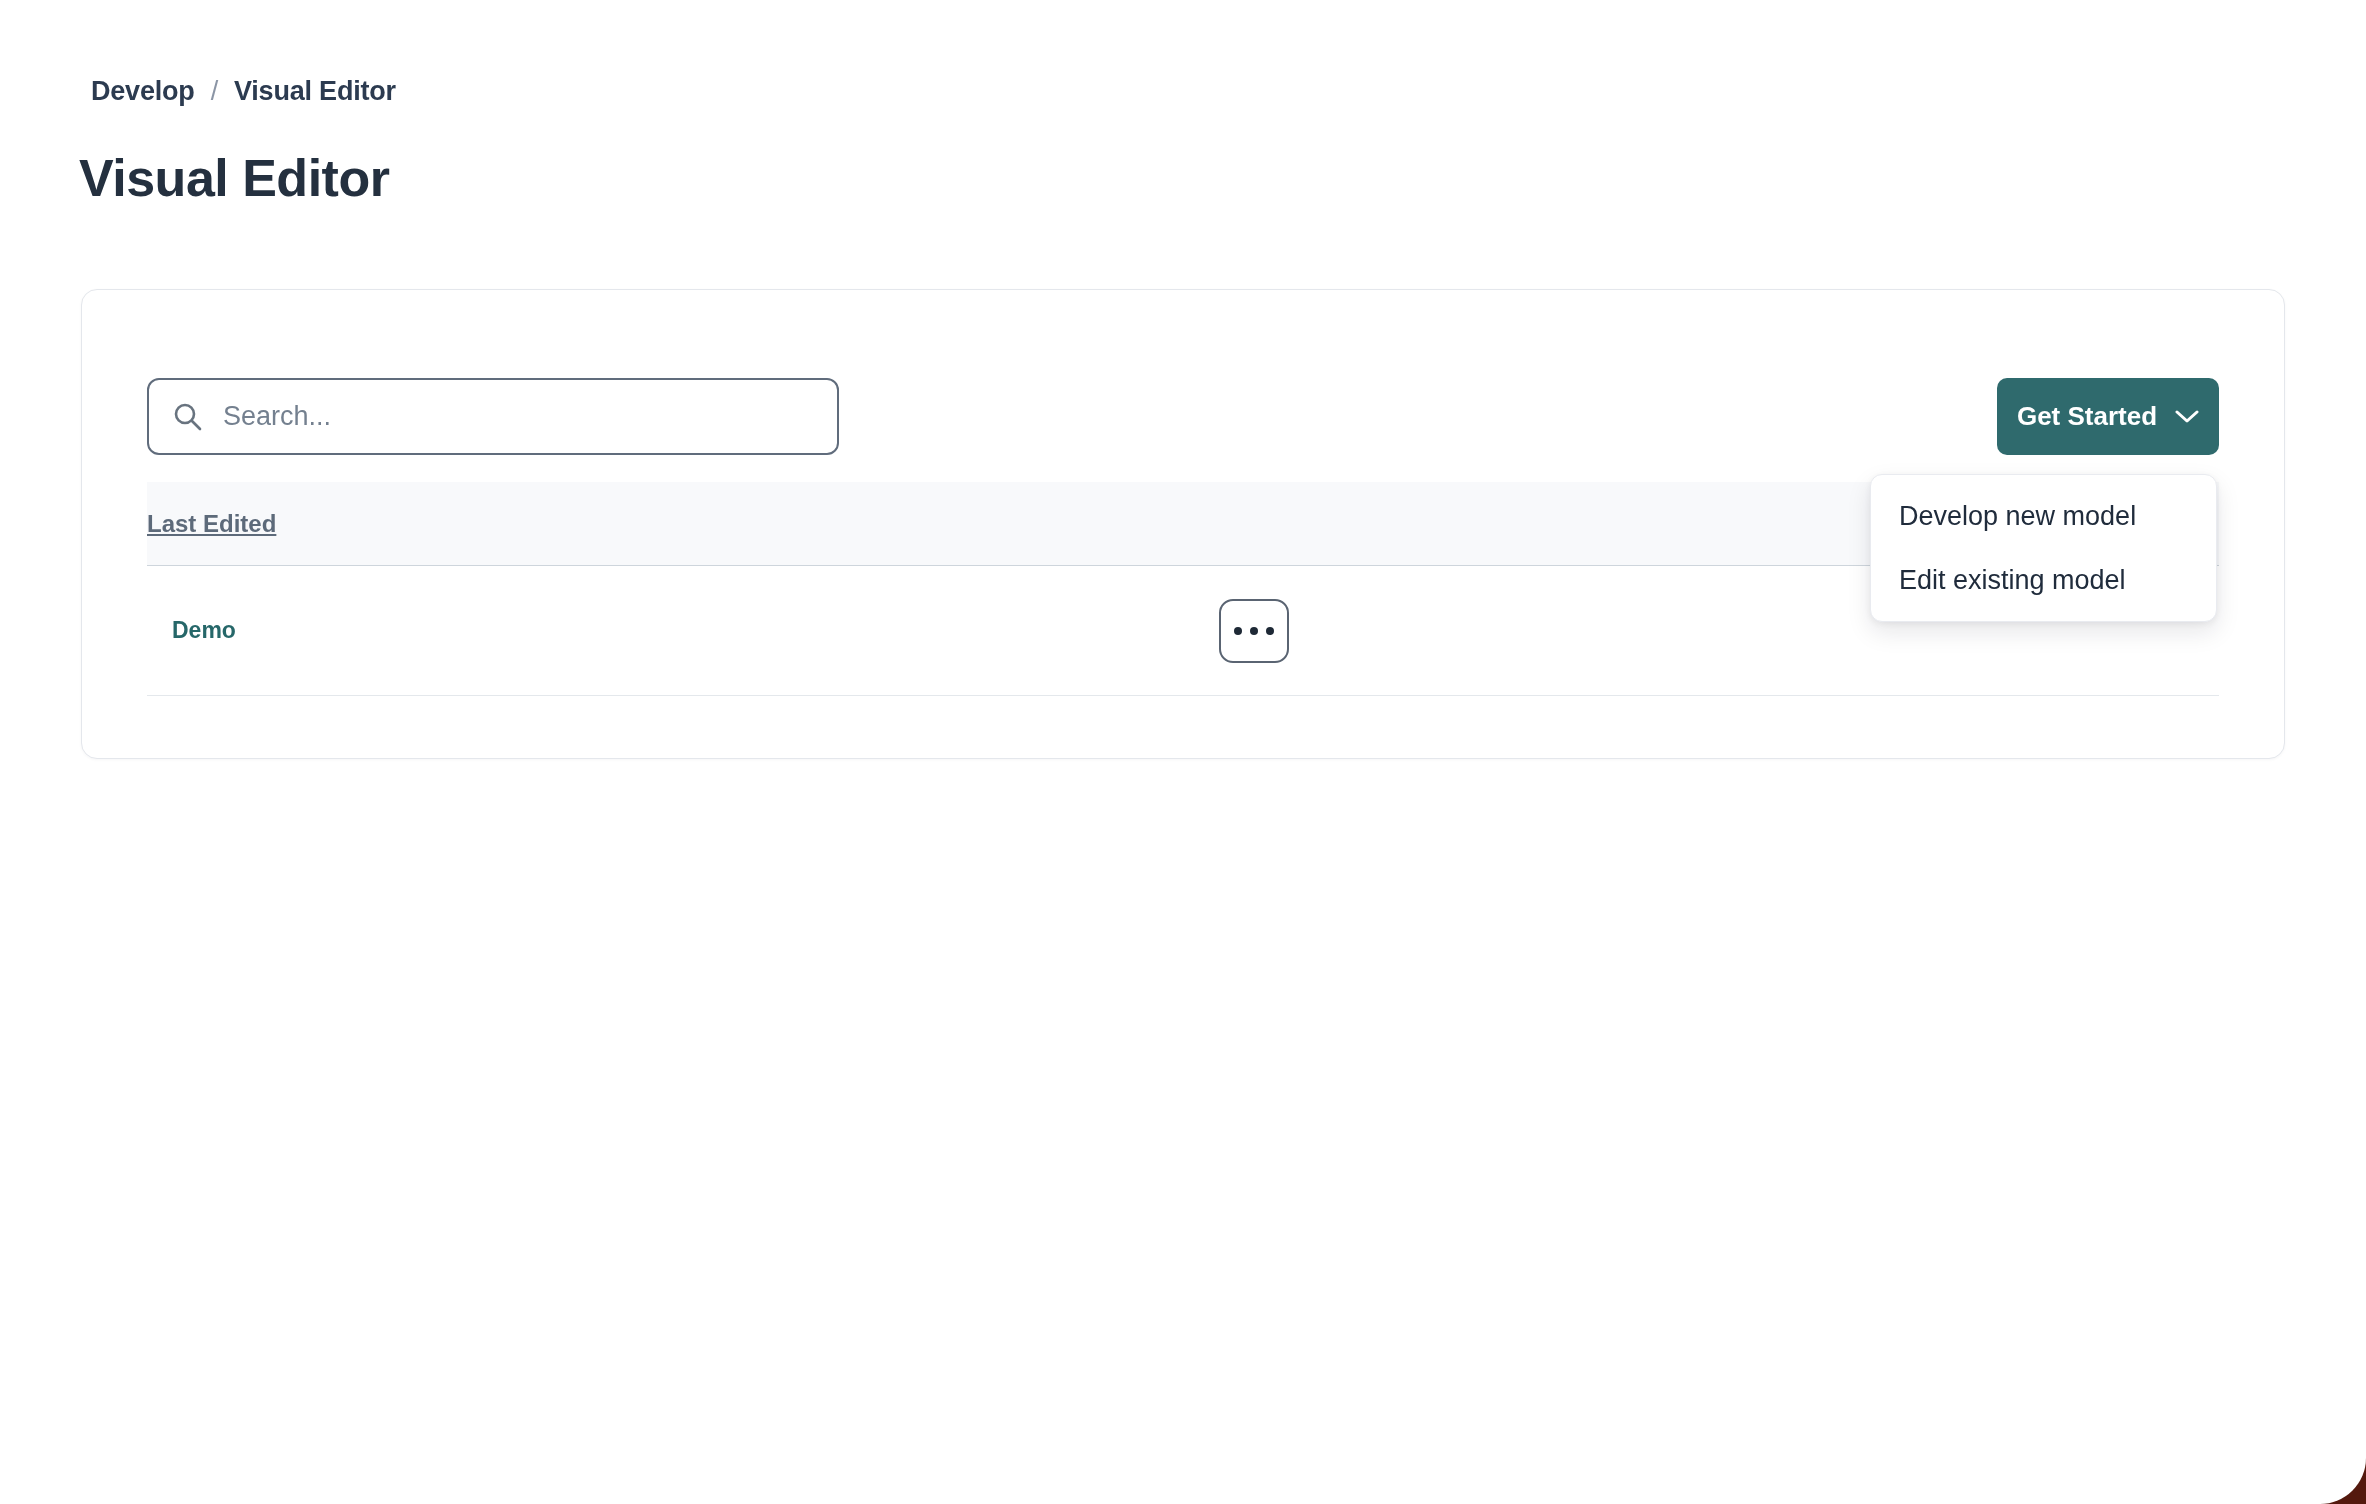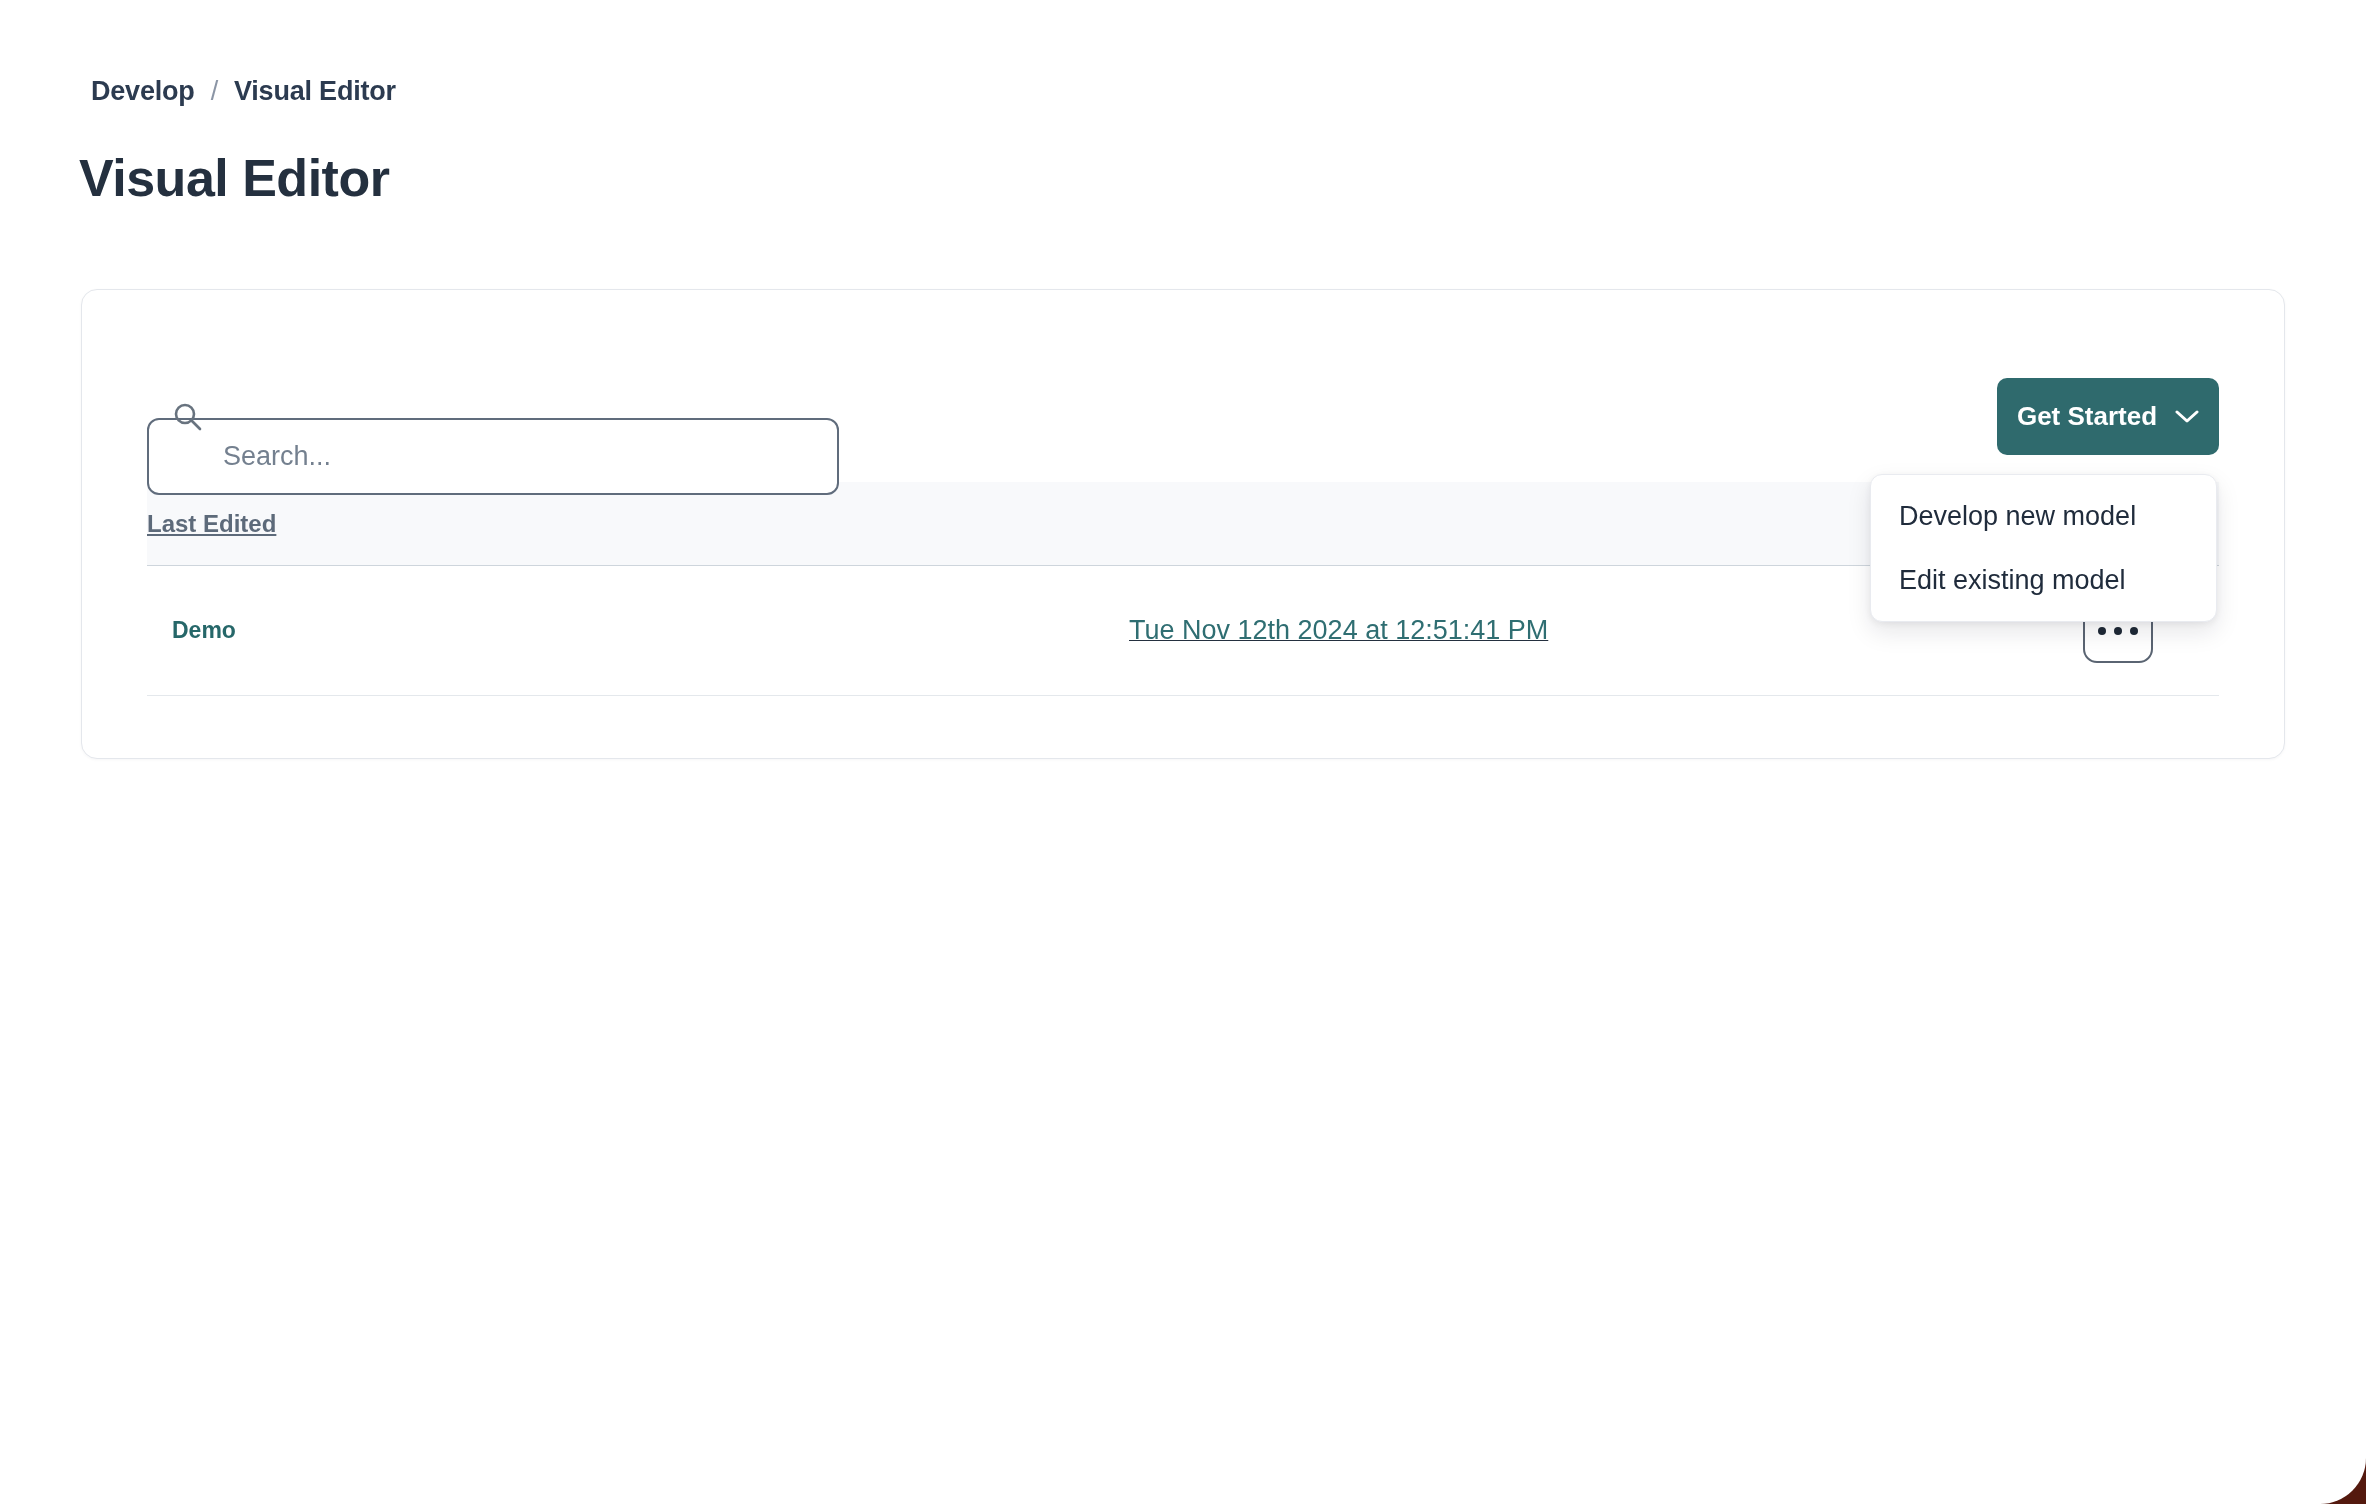--- a/index.html
+++ b/index.html
@@ -80,21 +80,20 @@
     width: 100%;
     height: 100%;
     border: 2px solid #606c7c;
     border-radius: 12px;
     padding: 0 4px 0 74px;
     font-family: "Liberation Sans", sans-serif;
     font-size: 27px;
     color: #33404f;
     background: #ffffff;
     outline: none;
-    margin-top: 40px;
   }
   .search-input::placeholder { color: #74808f; opacity: 1; }
 
   .btn-primary {
     width: 222px;
     height: 77px;
     border: none;
     border-radius: 10px;
     background: #2f6a6d;
     color: #ffffff;
@@ -243,23 +242,20 @@
 
     <div class="table">
       <div class="t-header">
         <div class="col-edited">Last Edited</div>
         <div class="col-actions"></div>
       </div>
 
       <div class="t-row">
         <div class="col-name">
           <a class="model-link">Demo</a>
-        </div>
-        <div class="col-edited">
-          <span class="edited-text">Tue Nov 12th 2024 at 12:51:41 PM</span>
         </div>
         <div class="col-actions">
           <button class="actions-btn">
             <span class="dots">
                 <i></i>
                 <i></i>
                 <i></i>
               </span>
           </button>
         </div>

